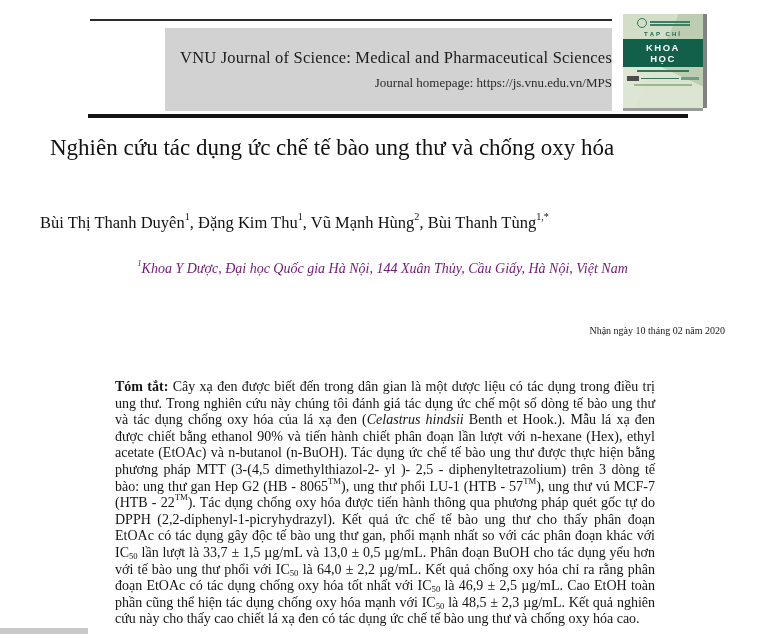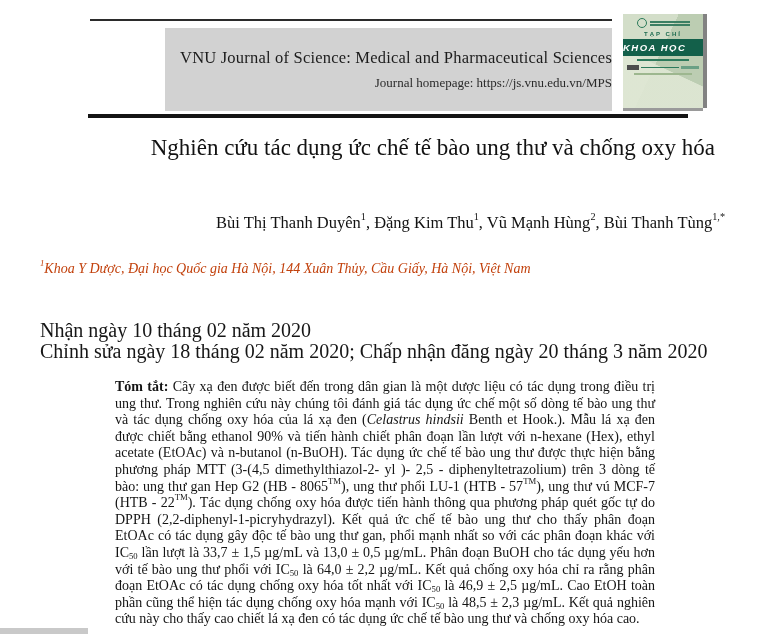--- a/index.html
+++ b/index.html
@@ -25,38 +25,38 @@
       linear-gradient(115deg, #d3dec9 45%, #bccdb2 45%);
     box-shadow:4px 0 0 #828282, 0 3px 0 #9a9a9a;
     overflow:hidden;
   }
   .cover-top{display:flex;align-items:center;justify-content:center;gap:3px;margin-top:4px;}
   .cover-minilogo{width:8px;height:8px;border:1px solid #2c7a5a;border-radius:50%;}
   .cover-miniline{width:40px;height:5px;
     background:repeating-linear-gradient(#3c7f63 0 2px, transparent 2px 3px);}
   .cover-tapchi{text-align:center;font-size:6px;font-weight:bold;color:#1c6b4f;
     letter-spacing:2px;margin-top:3px;font-family:"Liberation Sans",sans-serif;}
-  .cover-band{margin-top:2px;background:#13604a;color:#ffffff;
-    font-size:9.5px;font-weight:bold;letter-spacing:1.5px;padding:3px 0;
-    font-family:"Liberation Sans",sans-serif;font-style:italic;}
+  .cover-band{margin-top:2px;background:#13604a;color:#ffffff;text-align:center;
+    font-size:9.5px;font-weight:bold;letter-spacing:1.5px;padding:3px 13px;
+    font-family:"Liberation Sans",sans-serif;}
   .cover-subline{width:52px;height:2px;background:#2d7a5c;margin:3px auto 0;}
   .cover-issue-row{display:flex;align-items:center;gap:2px;margin:4px 4px 0;}
   .cover-issue-chip{width:12px;height:5px;background:#4c4c4c;}
   .cover-issue-rule{flex:1;height:1px;background:#2d7a5c;}
   .cover-issue-tail{width:18px;height:3px;background:#6aa085;}
   .cover-caption-line{width:58px;height:2px;background:#9db78f;margin:3px auto 0;}
   
-  .title{position:absolute;left:50px;top:132px;width:665px;text-align:right;
+  .title{position:absolute;left:50px;top:132px;width:665px;text-align:left;
     font-size:23px;line-height:32px;color:#121212;}
-  .authors{position:absolute;left:40px;top:213px;width:685px;text-align:right;
+  .authors{position:absolute;left:40px;top:213px;width:685px;text-align:left;
     font-size:16.5px;color:#121212;}
-  .affils{position:absolute;left:40px;top:256px;width:685px;text-align:left;
-    font-style:italic;font-size:14px;line-height:26px;color:#c2410c;}
-  .dates{position:absolute;left:40px;top:320px;width:685px;text-align:left;
-    font-size:20px;line-height:21px;color:#161616;}
+  .affils{position:absolute;left:40px;top:256px;width:685px;text-align:center;
+    font-style:italic;font-size:14px;line-height:26px;color:#701a75;}
+  .dates{position:absolute;left:40px;top:320px;width:685px;text-align:right;
+    font-size:10px;line-height:21px;color:#161616;}
   .abstract{position:absolute;left:115px;top:379px;width:540px;
     font-size:14px;line-height:16.6px;text-align:justify;color:#141414;}
   .footnote-rule{position:absolute;left:0;top:628px;width:88px;height:6px;background:#c9c9c9;}
   .b{font-weight:bold;}
   .i{font-style:italic;}
   sup{font-size:.62em;line-height:0;position:relative;top:-.15em;vertical-align:super;}
   sub{font-size:.62em;line-height:0;vertical-align:baseline;position:relative;top:.25em;}
 </style>
 </head>
 <body>
@@ -93,20 +93,19 @@
   </div>
 
   <div class="authors"><span>Bùi Thị Thanh Duyên</span><sup>1</sup><span>, Đặng Kim Thu</span><sup>1</sup><span>, Vũ Mạnh Hùng</span><sup>2</sup><span>, Bùi Thanh Tùng</span><sup>1,*</sup></div>
 
   <div class="affils">
     <div><sup>1</sup><span>Khoa Y Dược, Đại học Quốc gia Hà Nội, 144 Xuân Thủy, Cầu Giấy, Hà Nội, Việt Nam</span></div>
   </div>
 
   <div class="dates">
     <div>Nhận ngày 10 tháng 02 năm 2020</div>
-    <div>Chỉnh sửa ngày 18 tháng 02 năm 2020; Chấp nhận đăng ngày 20 tháng 3 năm 2020</div>
   </div>
 
   <div class="abstract"><span class="b">Tóm tắt: </span><span>Cây xạ đen được biết đến trong dân gian là một dược liệu có tác dụng trong điều trị ung thư. Trong nghiên cứu này chúng tôi đánh giá tác dụng ức chế một số dòng tế bào ung thư và tác dụng chống oxy hóa của lá xạ đen (</span><span class="i">Celastrus hindsii</span><span> Benth et Hook.). Mẫu lá xạ đen được chiết bằng ethanol 90% và tiến hành chiết phân đoạn lần lượt với n-hexane (Hex), ethyl acetate (EtOAc) và n-butanol (n-BuOH). Tác dụng ức chế tế bào ung thư được thực hiện bằng phương pháp MTT (3-(4,5 dimethylthiazol-2- yl )- 2,5 - diphenyltetrazolium) trên 3 dòng tế bào: ung thư gan Hep G2 (HB - 8065</span><sup>TM</sup><span>), ung thư phổi LU-1 (HTB - 57</span><sup>TM</sup><span>), ung thư vú MCF-7 (HTB - 22</span><sup>TM</sup><span>). Tác dụng chống oxy hóa được tiến hành thông qua phương pháp quét gốc tự do DPPH (2,2-diphenyl-1-picryhydrazyl). Kết quả ức chế tế bào ung thư cho thấy phân đoạn EtOAc có tác dụng gây độc tế bào ung thư gan, phổi mạnh nhất so với các phân đoạn khác với IC</span><sub>50</sub><span> lần lượt là 33,7 ± 1,5 µg/mL và 13,0 ± 0,5 µg/mL. Phân đoạn BuOH cho tác dụng yếu hơn với tế bào ung thư phổi với IC</span><sub>50</sub><span> là 64,0 ± 2,2 µg/mL. Kết quả chống oxy hóa chỉ ra rằng phân đoạn EtOAc có tác dụng chống oxy hóa tốt nhất với IC</span><sub>50</sub><span> là 46,9 ± 2,5 µg/mL. Cao EtOH toàn phần cũng thể hiện tác dụng chống oxy hóa mạnh với IC</span><sub>50</sub><span> là 48,5 ± 2,3 µg/mL. Kết quả nghiên cứu này cho thấy cao chiết lá xạ đen có tác dụng ức chế tế bào ung thư và chống oxy hóa cao.</span></div>
 
   <div class="footnote-rule"></div>
 
 </div>
 
 </body></html>

